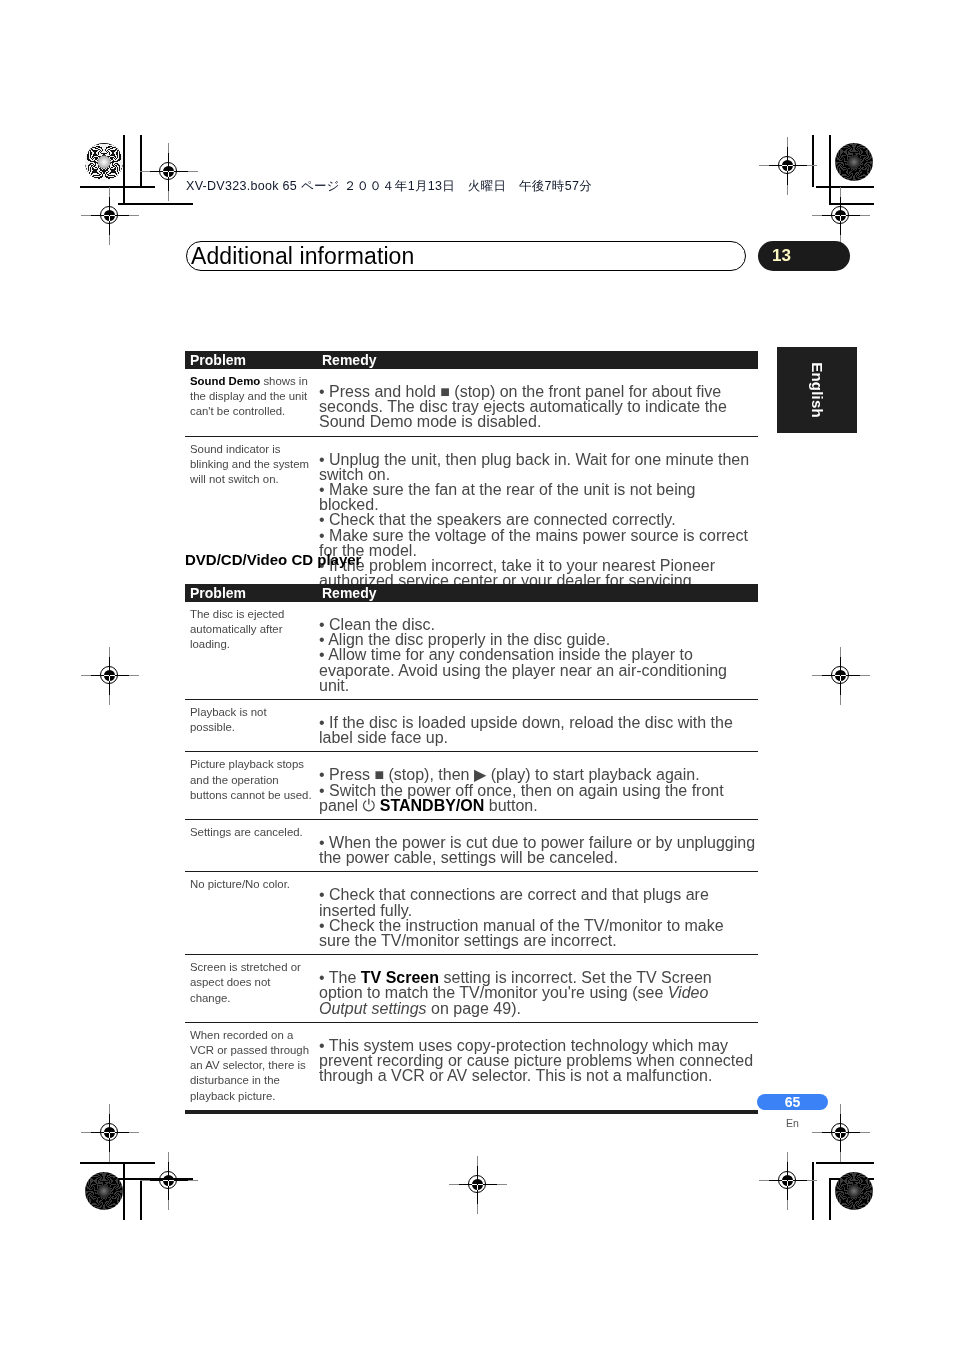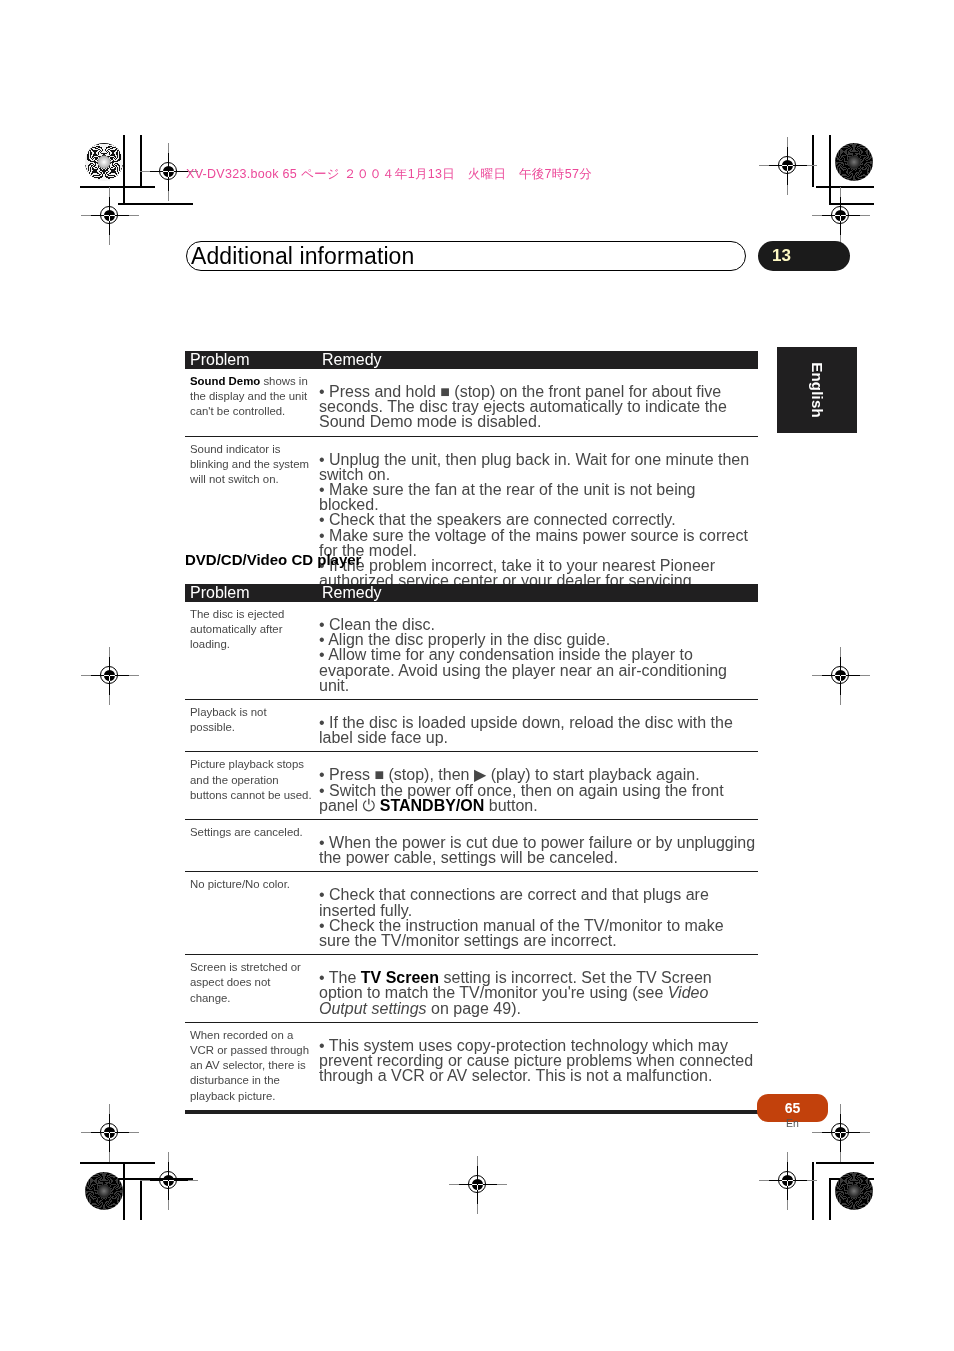--- a/index.html
+++ b/index.html
@@ -81,24 +81,24 @@
   }
   .crosshair .hl2 {
     position: absolute; top: 22px; left: 4px;
     height: 1.2px; width: 38px; background: #000;
   }
 
   
   .book-line {
     position: absolute;
     left: 186px;
-    top: 166px;
+    top: 178px;
     font-size: 12.5px;
     letter-spacing: 0.3px;
-    color: #ec4899;
+    color: #0f172a;
     white-space: nowrap;
     font-family: "Liberation Sans", sans-serif;
   }
 
   
   .title-pill {
     position: absolute;
     left: 186px;
     top: 241px;
     width: 560px;
@@ -168,22 +168,22 @@
     background: #201f20;
     height: 18px;
     position: relative;
   }
   .tbl .thead .c1,
   .tbl .thead .c2 {
     position: absolute;
     top: 50%;
     transform: translateY(-50%);
     color: #fff;
-    font-size: 16px;
-    font-weight: normal;
+    font-size: 14px;
+    font-weight: bold;
     text-align: center;
   }
   .tbl .thead .c1 { left: 5px; }
   .tbl .thead .c2 { left: 137px; }
 
   .row {
     display: flex;
     border-bottom: 1.1px solid #1b1b1b;
     padding: 5px 0 6px 0;
   }
@@ -221,22 +221,22 @@
     font-weight: bold;
     color: #000;
   }
 
   
   .pg-badge {
     position: absolute;
     left: 757px;
     top: 1094px;
     width: 71px;
-    height: 28px;
-    background: #c2410c;
+    height: 16px;
+    background: #3b82f6;
     border-radius: 11px;
   }
   .pg-badge .n {
     position: absolute;
     left: 50%; top: 50%;
     transform: translate(-50%, -50%);
     color: #fff;
     font-size: 14px;
     font-weight: bold;
   }

